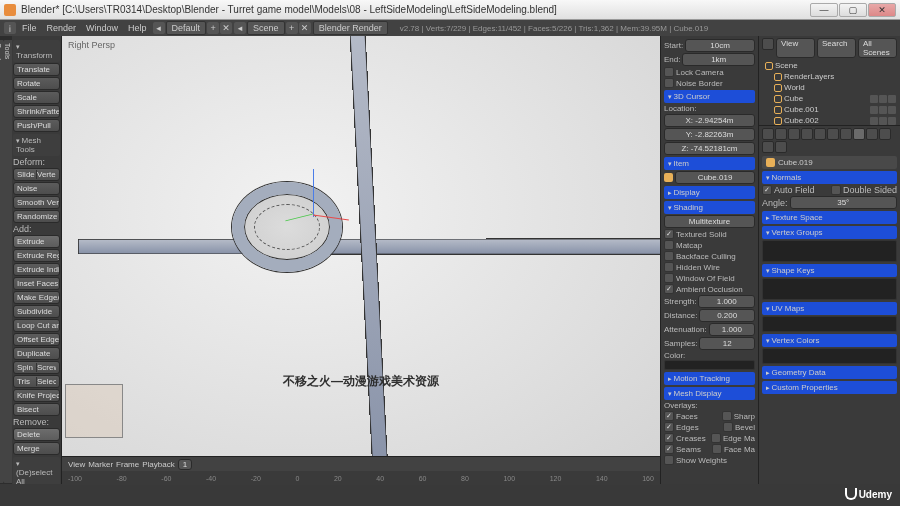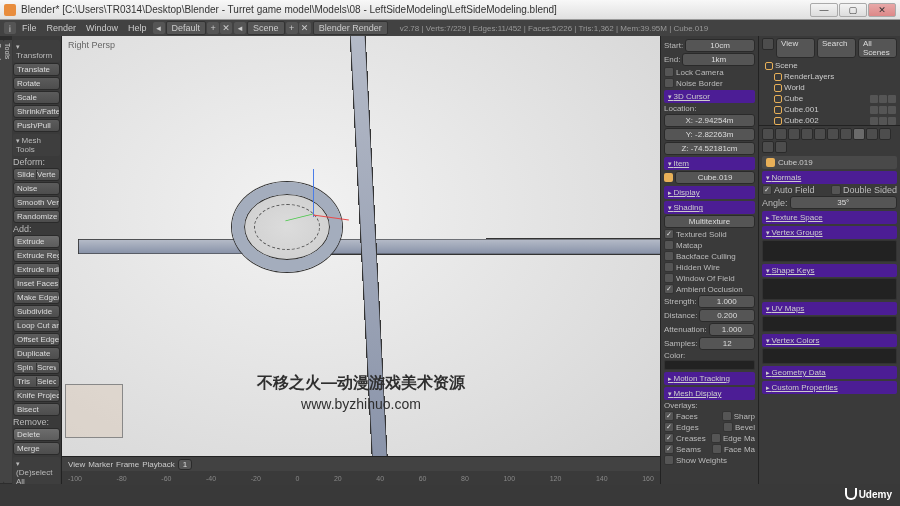--- a/index.html
+++ b/index.html
@@ -51,21 +51,21 @@
   .cross.v { top: 8%; bottom: 6%; left: 52%; width: 14px; transform: translateX(-50%) perspective(700px) rotateY(-4deg) rotateZ(-3deg); }
   .hub { position: absolute; top: 46%; left: 40%; width: 110px; height: 90px; border: 12px solid #a4adbd; border-radius: 50%; transform: translate(-50%, -50%); background: radial-gradient(#dcdcdc, #cdcdcd); box-shadow: 0 0 0 1px #333, inset 0 0 0 1px #333; }
   .hub::after { content: ""; position: absolute; inset: 10px; border: 1px dashed #555; border-radius: 50%; }
   .mini { position: absolute; left: 3px; bottom: 30px; width: 58px; height: 54px; background: rgba(220, 200, 180, .4); border: 1px solid #888; }
   .tl { position: absolute; left: 0; right: 0; bottom: 0; height: 28px; background: #363636; border-top: 1px solid #222; }
   .tlhdr { height: 14px; background: #424242; display: flex; align-items: center; font-size: 8px; gap: 3px; padding: 0 3px; }
   .frames { height: 14px; display: flex; font-size: 7px; color: #888; align-items: center; justify-content: space-between; padding: 0 6px; background: #3a3a3a; }
   .tfield { background: #555; border: 1px solid #2a2a2a; border-radius: 3px; padding: 0 4px; font-size: 8px; color: #ddd; }
 
   .npanel { width: 98px; background: #3a3a3a; border-left: 1px solid #222; padding: 2px 3px; overflow: hidden; font-size: 8px; }
-  .phdr { background: #4c1d95; padding: 2px 4px; margin: 2px 0 1px; border-radius: 2px; font-size: 8px; color: #ccc; text-decoration: underline; }
+  .phdr { background: #1d4ed8; padding: 2px 4px; margin: 2px 0 1px; border-radius: 2px; font-size: 8px; color: #ccc; }
   .phdr.c::before { content: "▸ "; }
   .phdr::before { content: "▾ "; font-size: 7px; }
   .nrow { display: flex; align-items: center; margin: 1px 0; gap: 2px; }
   .nfield { flex: 1; background: #555; border: 1px solid #2a2a2a; border-radius: 3px; padding: 1px 3px; font-size: 8px; color: #ddd; text-align: center; }
   .chk { width: 10px; height: 10px; border: 1px solid #333; background: #555; border-radius: 2px; display: inline-flex; align-items: center; justify-content: center; }
   .chk.on::after { content: "✓"; font-size: 7px; color: #ddd; }
   .lbl { color: #bbb; }
   .swatch { width: 100%; height: 10px; background: #222; border: 1px solid #333; border-radius: 2px; }
 
   .proppanel { width: 142px; background: #3a3a3a; border-left: 1px solid #222; display: flex; flex-direction: column; overflow: hidden; }
@@ -76,21 +76,21 @@
   .olrow .cir { width: 8px; height: 8px; border: 1px solid #e8b058; border-radius: 2px; margin: 0 2px; }
   .olrow .vis { margin-left: auto; display: flex; gap: 1px; }
   .olrow .vis span { width: 8px; height: 8px; background: #555; border-radius: 1px; }
   .props { flex: 1; padding: 2px 3px; overflow: hidden; }
   .iconrow { display: flex; gap: 1px; margin-bottom: 3px; flex-wrap: wrap; }
   .pic { width: 12px; height: 12px; background: #4d4d4d; border: 1px solid #2a2a2a; border-radius: 2px; }
   .pic.act { background: #6a6a6a; }
   .bc { background: #494949; padding: 2px 4px; font-size: 8px; border-radius: 2px; margin-bottom: 2px; display: flex; align-items: center; gap: 3px; }
   .bc .oc { width: 9px; height: 9px; background: #e8b058; border-radius: 2px; }
   .watermark { position: absolute; left: 50%; top: 78%; transform: translateX(-50%); text-align: center; color: #2f2f2f; font-family: SimHei, sans-serif; pointer-events: none; }
-  .watermark .l1 { font-size: 16px; font-weight: 600; }
+  .watermark .l1 { font-size: 12px; font-weight: 600; }
   .watermark .l2 { font-size: 14px; margin-top: 2px; }
   .ulogo { position: absolute; right: 8px; bottom: 6px; color: #fff; font-size: 10px; font-weight: 600; display: flex; align-items: center; gap: 2px; }
   .ulogo .u { width: 12px; height: 12px; border: 2px solid #fff; border-top: 0; border-radius: 0 0 8px 8px; }
 </style>
 </head>
 <body>
 
 <div class="titlebar">
   <div class="icn"></div>
   <span>Blender* [C:\Users\TR0314\Desktop\Blender - Turret game model\Models\08 - LeftSideModeling\LeftSideModeling.blend]</span>
@@ -185,21 +185,20 @@
         <div class="hub"></div>
       </div>
       <div class="gizmo">
         <div class="ga z"></div>
           <div class="ga x"></div>
           <div class="ga y"></div>
       </div>
       <div class="mini"></div>
       <div class="watermark">
         <div class="l1">不移之火—动漫游戏美术资源</div>
-        <div class="l2">www.byzhihuo.com</div>
       </div>
     </div>
     <div class="vphdr">
       <div class="ic"></div>
       <span>View</span>
       <span>Select</span>
       <span>Add</span>
       <span>Mesh</span>
       <div class="dd">
           <span class="ic"></span>

